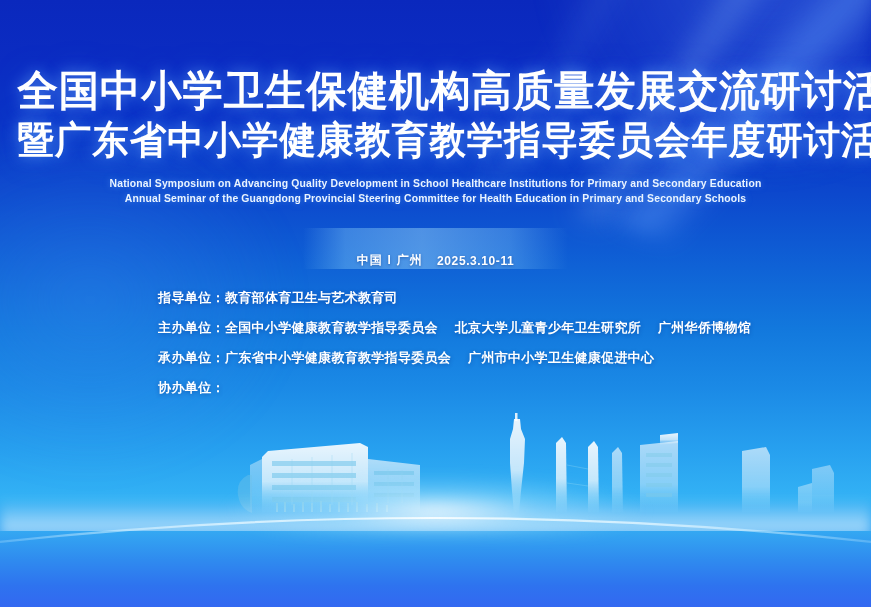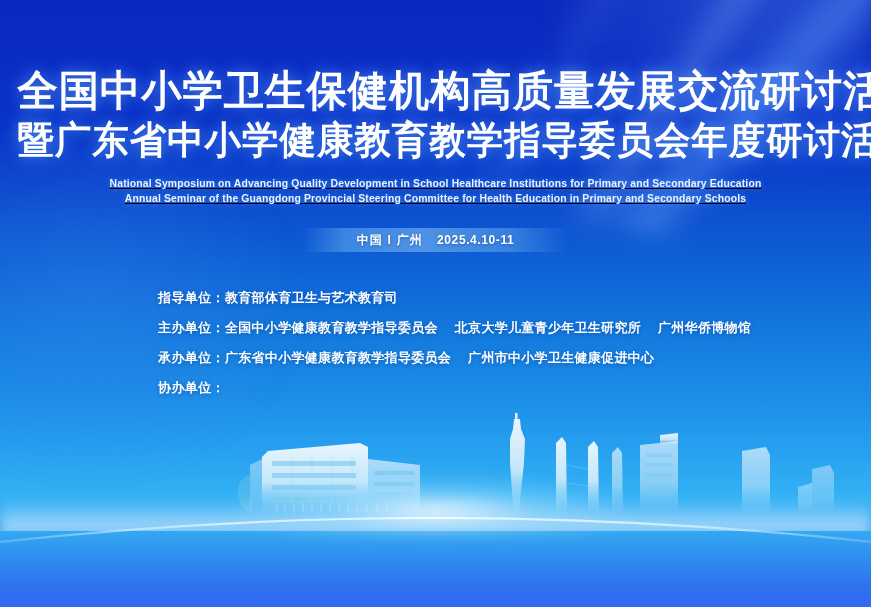--- a/index.html
+++ b/index.html
@@ -66,38 +66,38 @@
     font-weight:700;
     letter-spacing:1px;
     line-height:1;
     white-space:nowrap;
     text-shadow:0 0 14px rgba(120,190,255,.55), 0 0 30px rgba(60,130,255,.35);
     transform:scaleX(.96);
   }
   .title-1{ font-size:42px; }
   .title-2{ font-size:38px; margin-top:9px; }
 
-  .subtitles{ position:absolute; left:0; right:0; top:176px; text-align:center;text-decoration:underline; }
+  .subtitles{ position:absolute; left:0; right:0; top:176px; text-align:center; }
   .sub-line{
     color:#eaf4ff;
     font-size:10.5px;
     font-weight:700;
     letter-spacing:.15px;
     line-height:1.45;
     white-space:nowrap;
     text-shadow:0 0 6px rgba(110,180,255,.5);
     transform:scaleX(.99);
   }
 
   
   .badge-wrap{ position:absolute; left:0; right:0; top:228px; display:flex; justify-content:center; }
   .badge{
     position:relative;
-    width:265px; height:24px;
-    display:flex; align-items:center; justify-content:center;
+    width:265px; height:41px;
+    display:flex; align-items:flex-end; justify-content:center;
     background:linear-gradient(90deg,
       rgba(150,220,255,0) 0%,
       rgba(150,222,255,.34) 16%,
       rgba(170,230,255,.42) 45%,
       rgba(150,220,255,.30) 78%,
       rgba(150,220,255,0) 100%);
   }
   .badge-text{
     display:flex; align-items:center; gap:14px;
     color:#ffffff; font-size:12px; font-weight:700;
@@ -168,21 +168,21 @@
 
   <div class="subtitles">
     <div class="sub-line">National Symposium on Advancing Quality Development in School Healthcare Institutions for Primary and Secondary Education</div>
     <div class="sub-line">Annual Seminar of the Guangdong Provincial Steering Committee for Health Education in Primary and Secondary Schools</div>
   </div>
 
   <div class="badge-wrap">
     <div class="badge">
       <div class="badge-text">
         <span class="badge-place">中国 I 广州</span>
-        <span class="badge-date">2025.4.10-11</span>
+        <span class="badge-date">2025.3.10-11</span>
       </div>
     </div>
   </div>
 
   <div class="orgs">
 
     <div class="org-row">
       <span class="org-label">指导单位：</span>
       <span class="org-values">
         <span>教育部体育卫生与艺术教育司</span>

